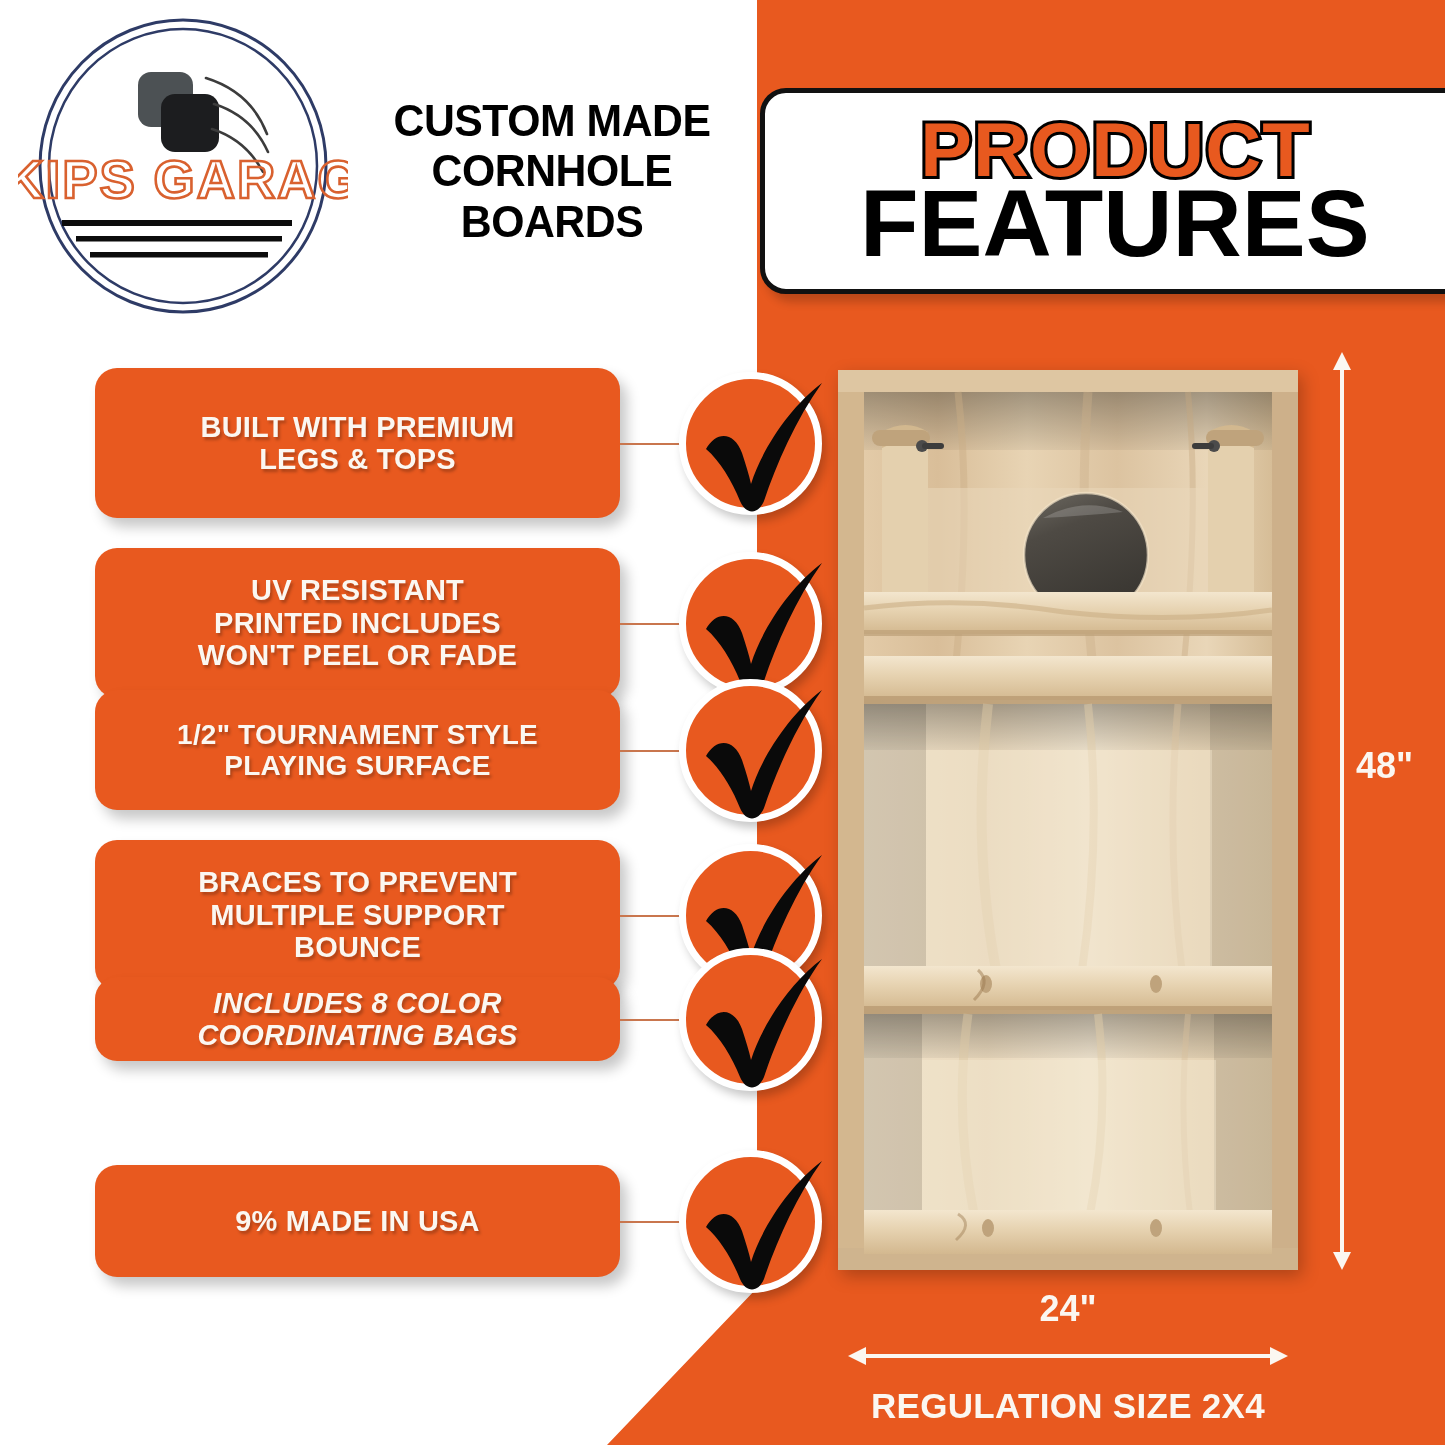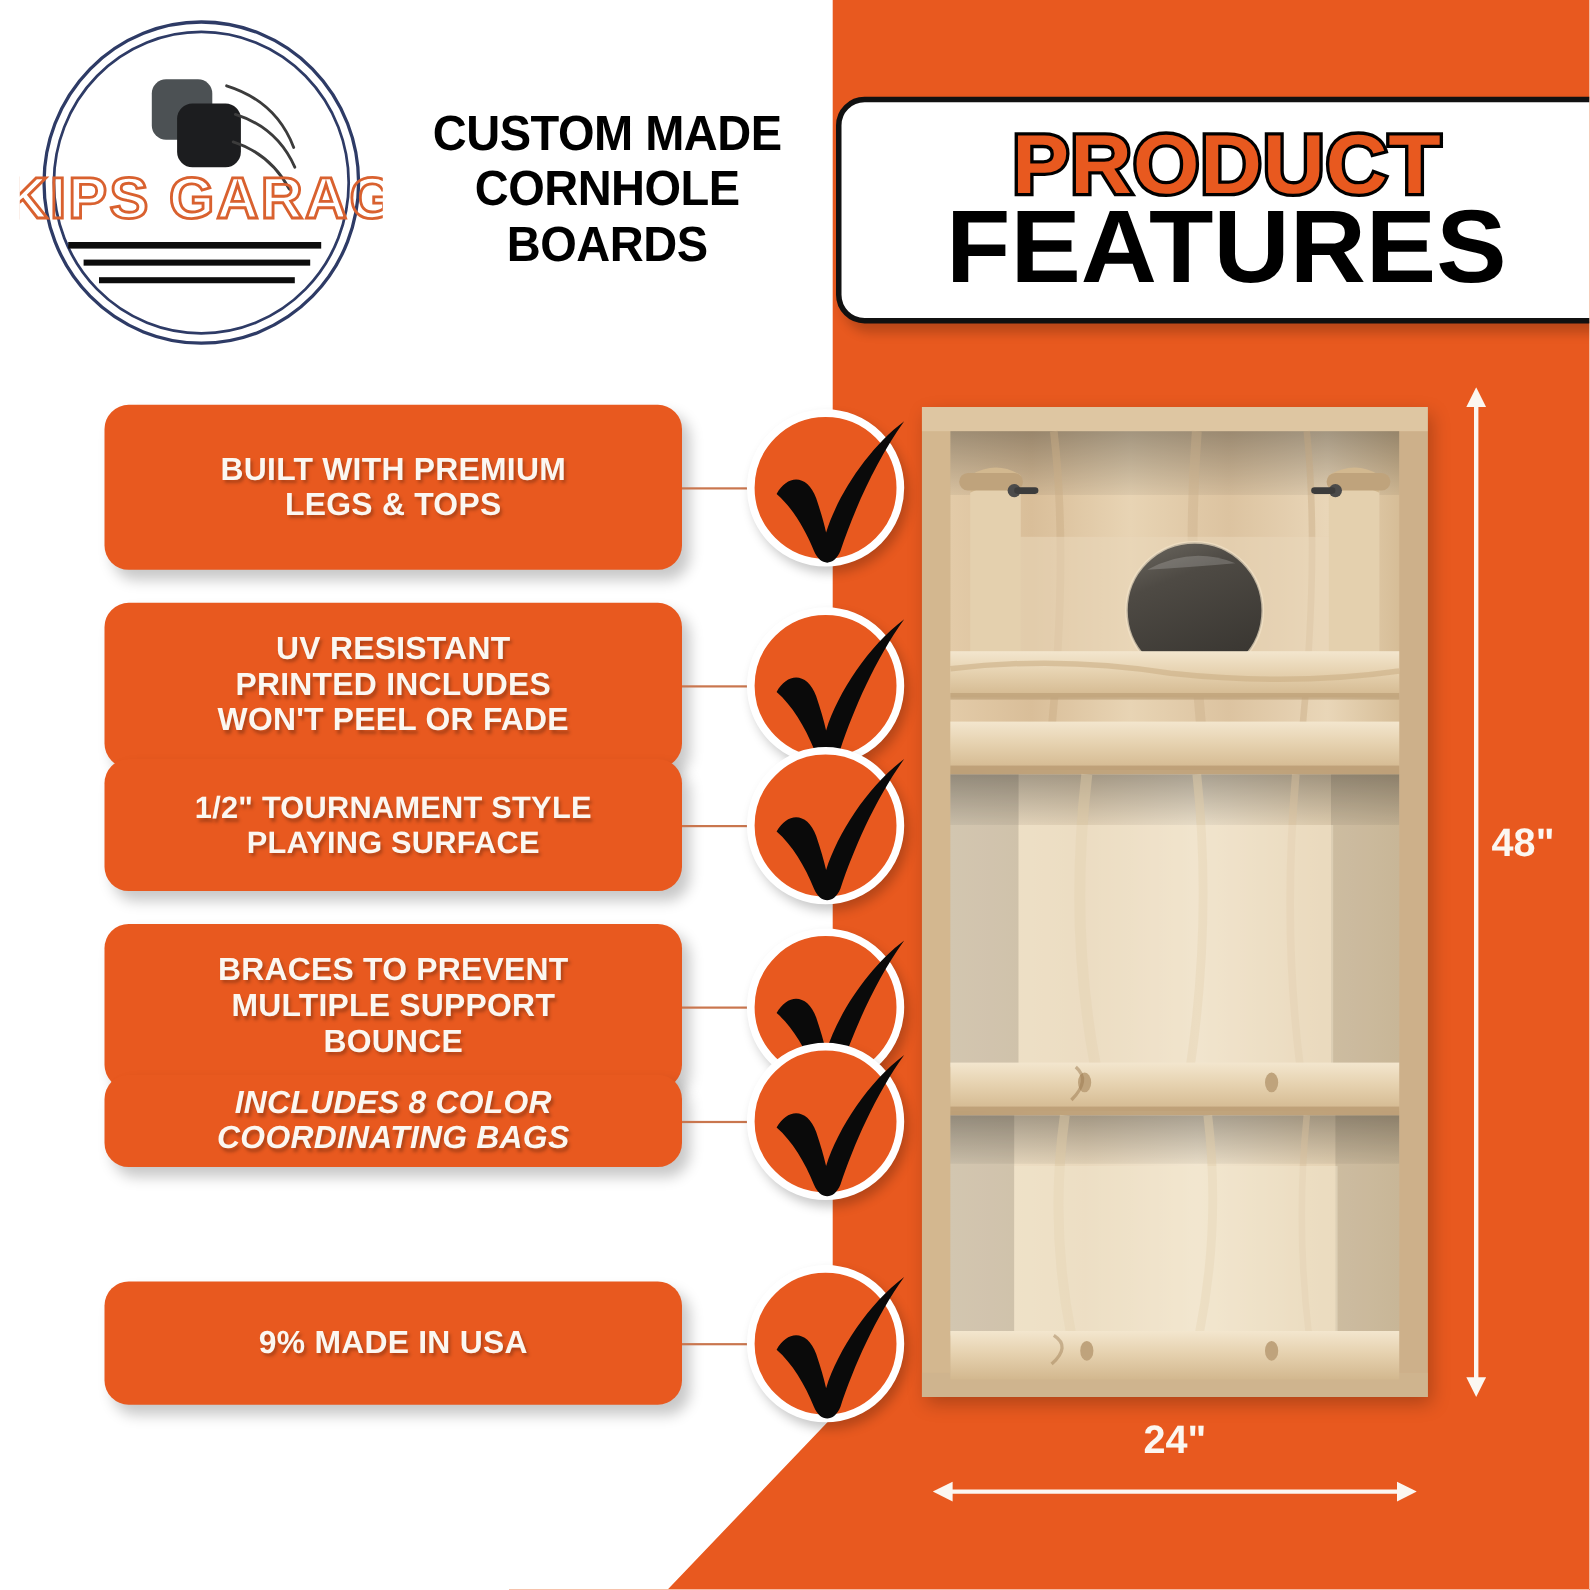--- a/index.html
+++ b/index.html
@@ -382,14 +382,15 @@
   </svg>
   <div class="dim-v-label">48"</div>
 
   <div class="dim-h-label">24"</div>
   <svg class="dim-h" viewBox="0 0 440 22">
     <line x1="12" y1="11" x2="428" y2="11" stroke="#FBF7F1" stroke-width="4"></line>
     <polygon points="0,11 18,2 18,20" fill="#FBF7F1"></polygon>
     <polygon points="440,11 422,2 422,20" fill="#FBF7F1"></polygon>
   </svg>
 
+  <div class="reg-size">REGULATION SIZE 2X4</div>
 
 </div>
 
 </body></html>

